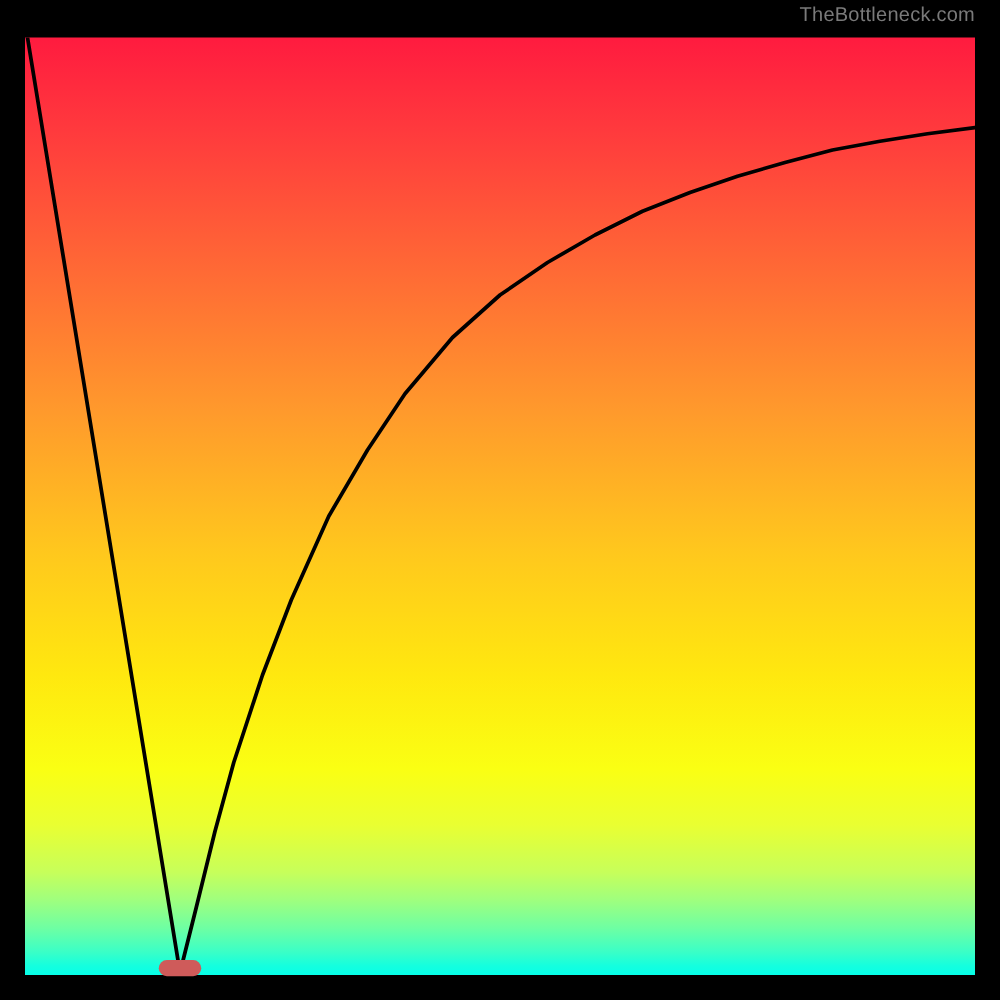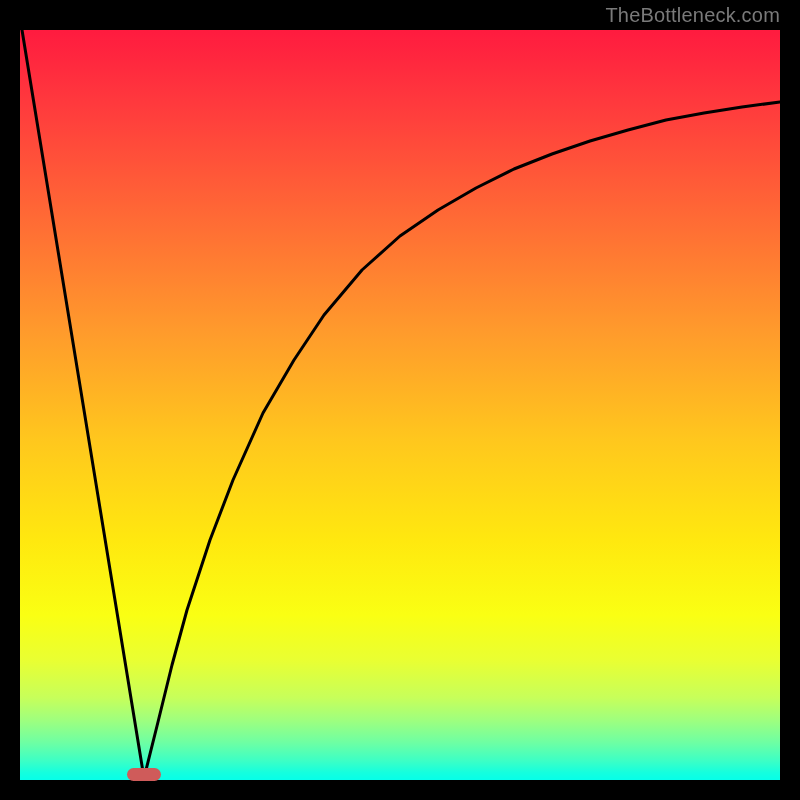--- a/index.html
+++ b/index.html
@@ -31,21 +31,21 @@
         #3bffc6 97.5%,
         #15ffde 99%,
         #06ffe9 100%
       );
     }
     .watermark {
       position: absolute;
       top: 4px;
       right: 20px;
       font-family: Arial, Helvetica, sans-serif;
-      font-size: 20px;
+      font-size: 16px;
       color: #7a7a7a;
       letter-spacing: 0.2px;
     }
     .curve-svg {
       position: absolute;
       left: 0;
       top: 0;
       width: 760px;
       height: 750px;
     }

